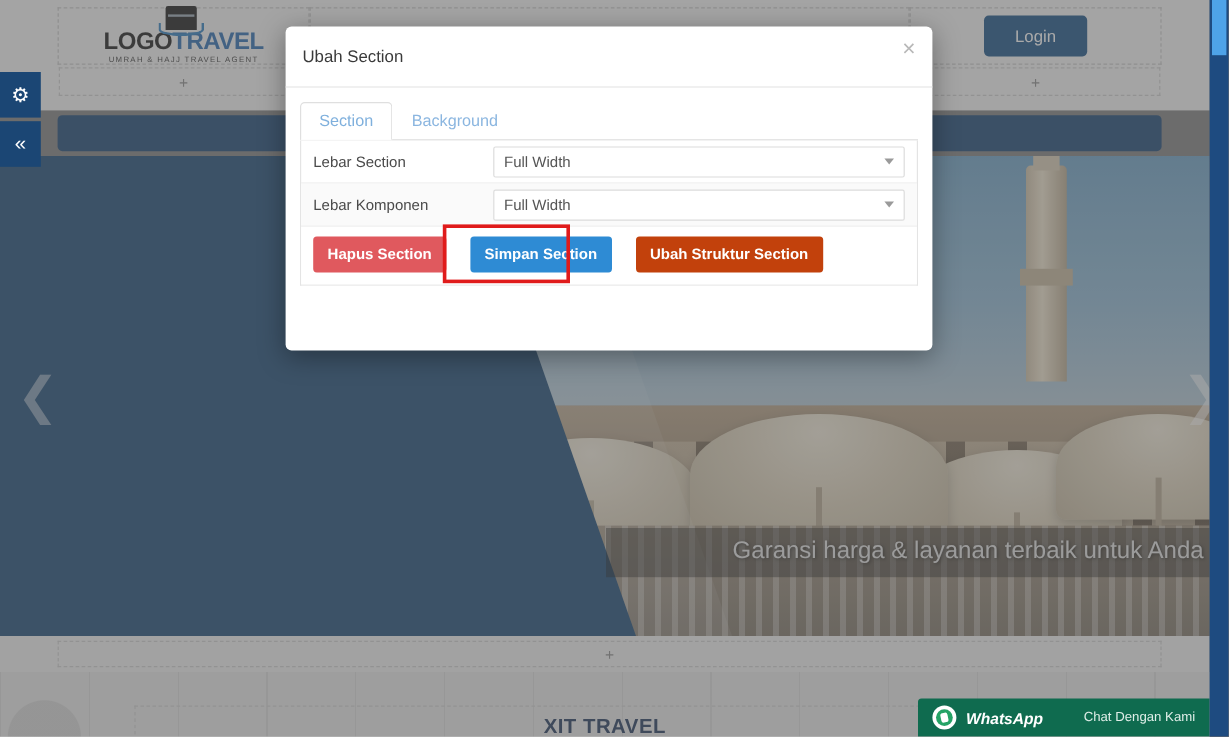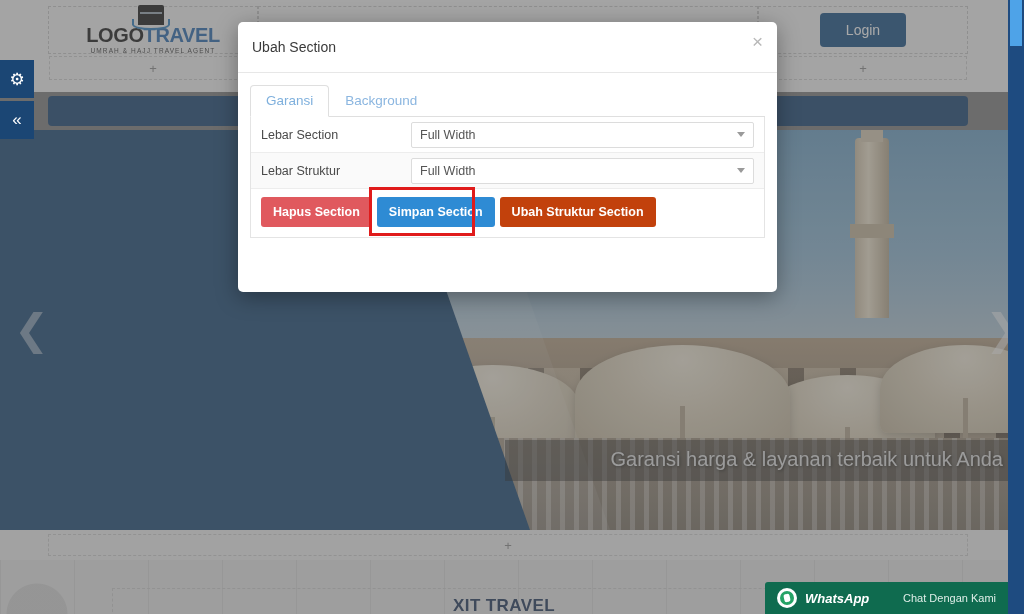--- a/index.html
+++ b/index.html
@@ -184,21 +184,21 @@
   .flabel { width:160px; padding-left:10px; font-size:12.5px; color:#4a4a4a; }
   .fctrl { flex:1; padding-right:10px; }
   .sel {
     position:relative; height:26px; border:1px solid #dcdcdc; background:#ffffff;
     display:flex; align-items:center; padding-left:8px; font-size:12.5px; color:#555555;
     border-radius:2px; cursor:pointer;
   }
   .caret { position:absolute; right:8px; top:9px; width:0; height:0;
            border-left:4px solid transparent; border-right:4px solid transparent; border-top:5px solid #9a9a9a; }
 
-  .btn-row { position:relative; display:flex; gap:5px; padding:8px 0 10px 10px; background:#ffffff; }
+  .btn-row { position:relative; display:flex; gap:20px; padding:8px 0 10px 10px; background:#ffffff; }
   .btn { border:none; border-radius:3px; color:#ffffff; font-size:12.5px; font-weight:700;
          padding:8px 12px; cursor:pointer; font-family:"Liberation Sans", sans-serif; }
   .btn.danger { background:#e0595e; }
   .btn.primary { background:#2e8bd4; }
   .btn.info { background:#c2410c; }
   .hl-box { position:absolute; left:118px; top:-2px; width:106px; height:49px;
             border:3px solid #e01b1b; pointer-events:none; }
 </style>
 </head>
 <body>
@@ -283,36 +283,36 @@
   </div>
 
   <div class="modal">
     <div class="modal-head">
       <div class="modal-title">Ubah Section</div>
       <button class="modal-close">×</button>
     </div>
 
     <div class="modal-body">
       <div class="tabs">
-        <div class="tab active">Garansi</div>
+        <div class="tab active">Section</div>
         <div class="tab">Background</div>
       </div>
 
       <div class="form">
         <div class="frow">
           <div class="flabel">Lebar Section</div>
           <div class="fctrl">
             <div class="sel">
               <span>Full Width</span>
               <span class="caret"></span>
             </div>
           </div>
         </div>
         <div class="frow">
-          <div class="flabel">Lebar Struktur</div>
+          <div class="flabel">Lebar Komponen</div>
           <div class="fctrl">
             <div class="sel">
               <span>Full Width</span>
               <span class="caret"></span>
             </div>
           </div>
         </div>
 
         <div class="btn-row">
           <button class="btn danger">Hapus Section</button>

